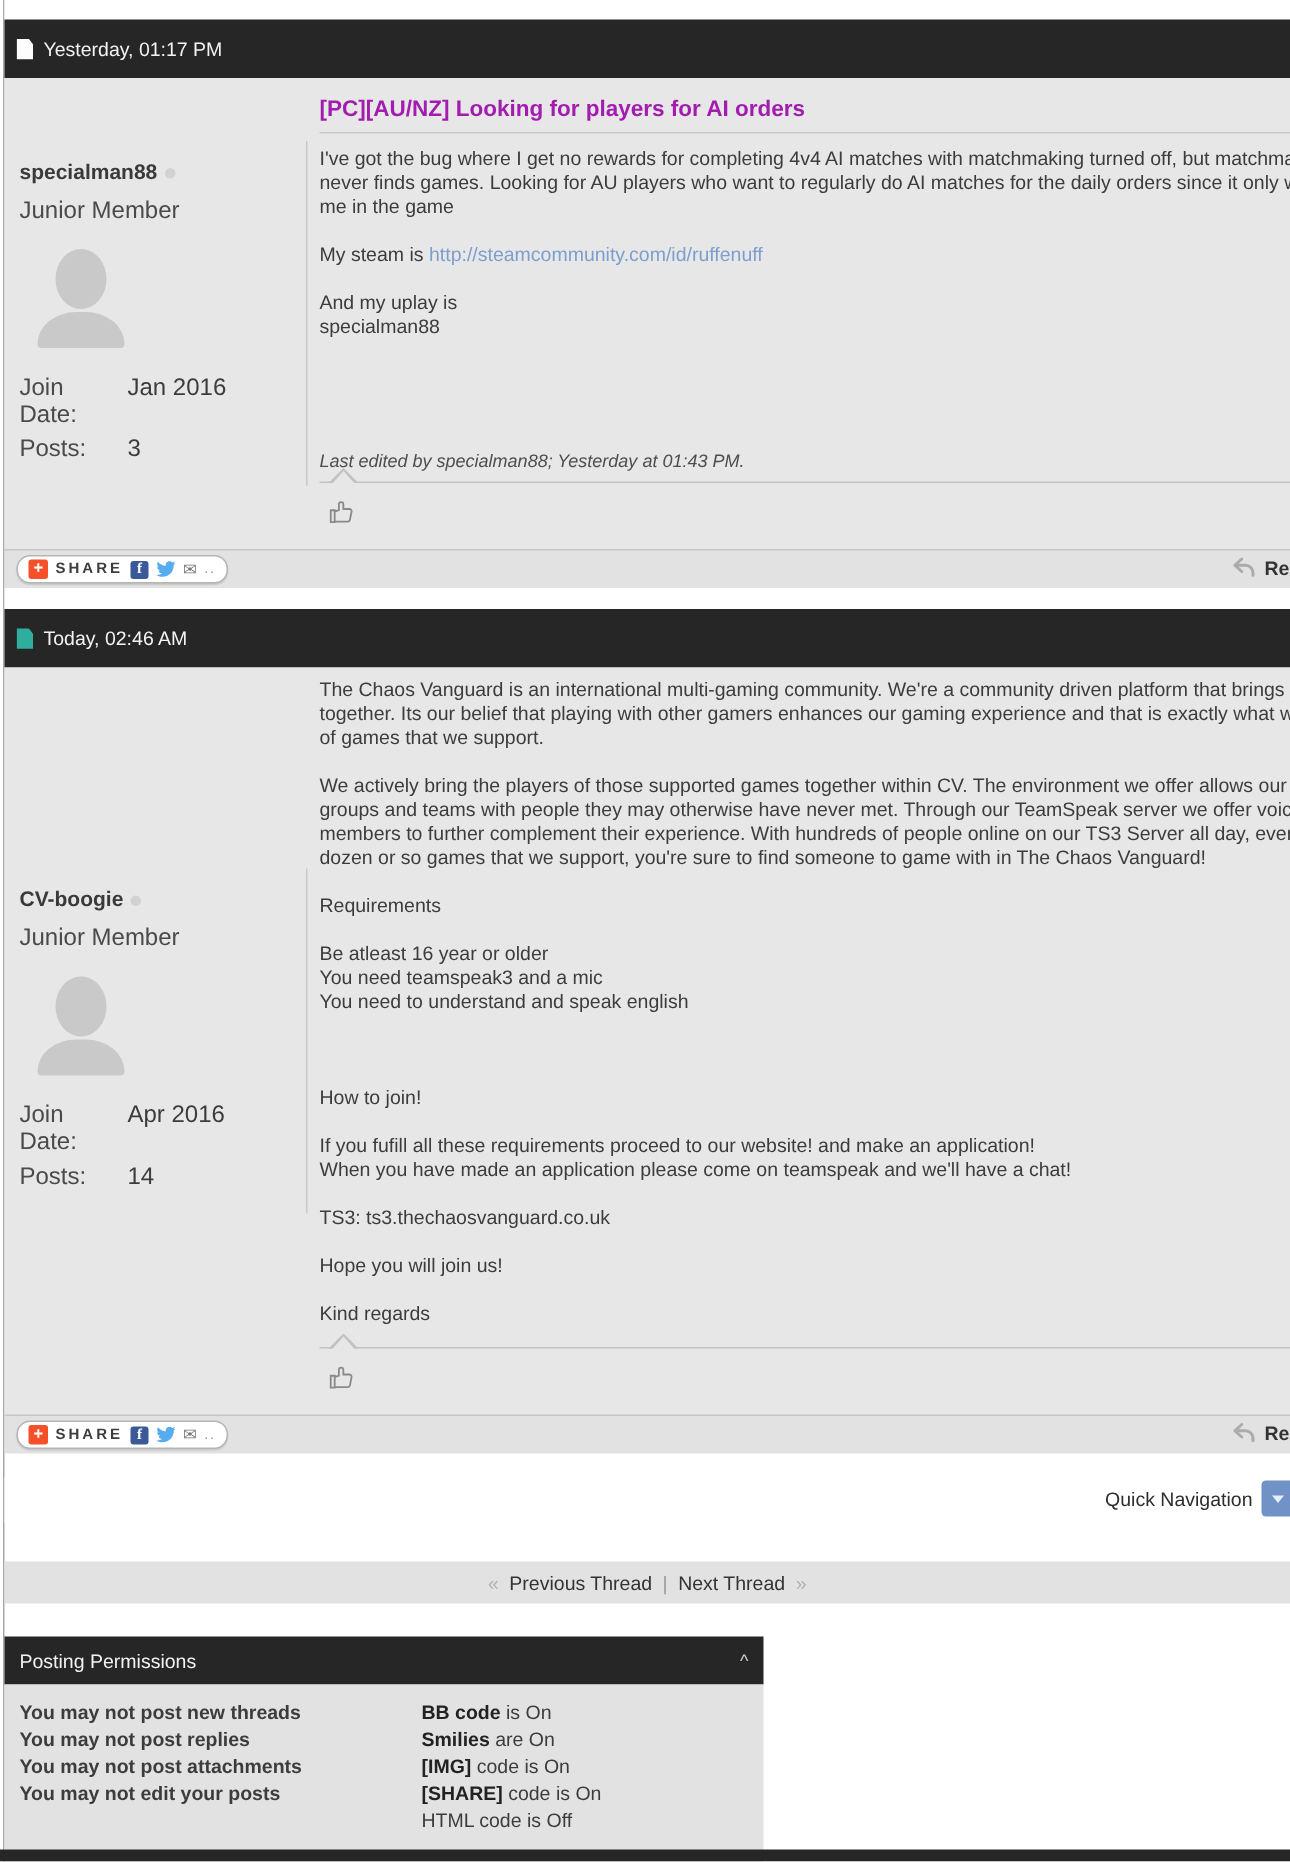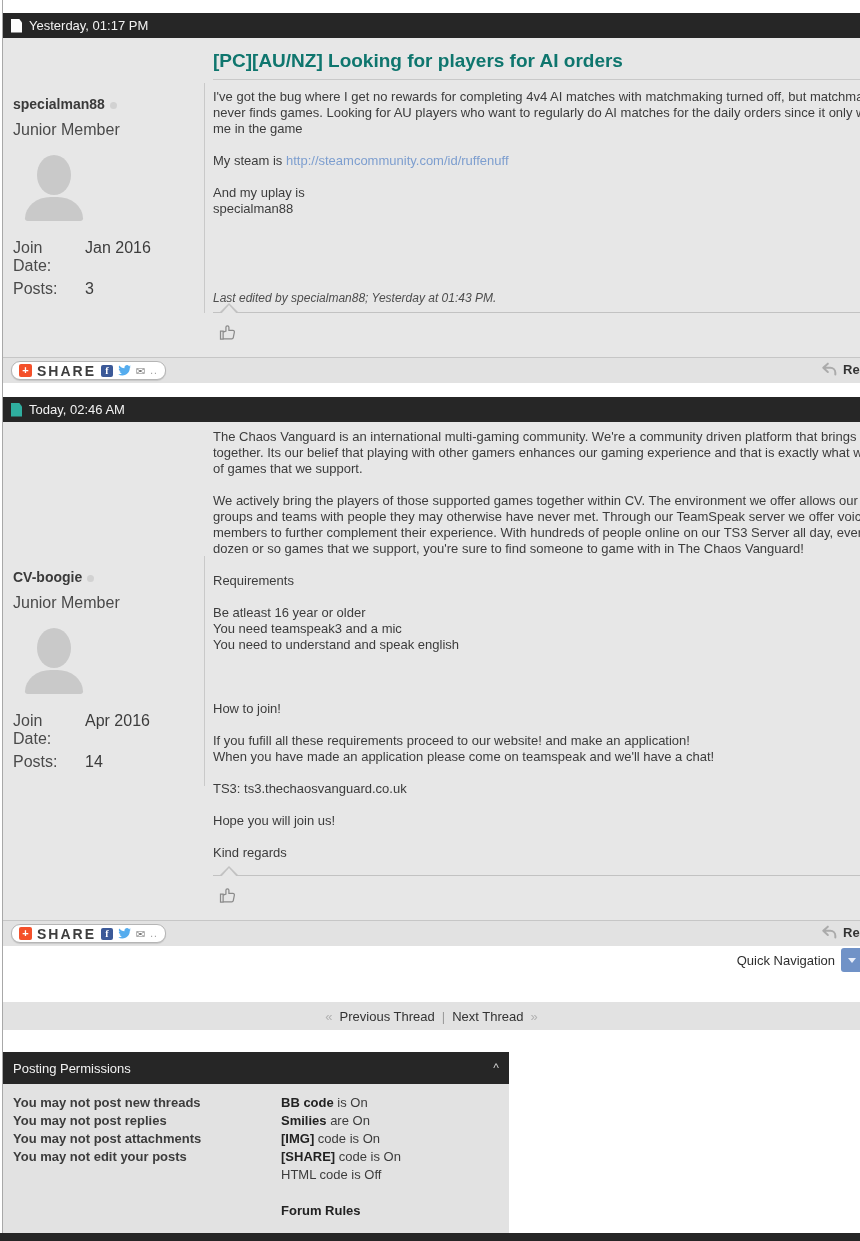--- a/index.html
+++ b/index.html
@@ -3,21 +3,21 @@
 <meta charset="utf-8">
 <style>
   * { margin:0; padding:0; box-sizing:border-box; }
   html,body { width:860px; height:1241px; overflow:hidden; background:#fff;
     font-family:"Liberation Sans","DejaVu Sans",sans-serif; color:#3c3c3c; }
   .page { position:relative; width:860px; height:1241px; overflow:hidden; }
   .thread { margin-left:2px; border-left:1px solid #a8a8a8; }
   .topstrip { height:13px; background:#fff; }
 
   
-  .post-header { height:25px; background:#262626; color:#f2f2f2; display:flex;
+  .post-header { height:39px; background:#262626; color:#f2f2f2; display:flex;
     align-items:center; padding-left:8px; font-size:13px; gap:7px; }
   .doc-icon { width:11px; height:14px; display:inline-block;
     clip-path:polygon(0 0,72% 0,100% 28%,100% 100%,0 100%); }
   .doc-white { background:#fdfdfd; }
   .doc-teal { background:#2fae9f; }
 
   
   .post-body { display:flex; background:#e7e7e7;align-items:center; }
   .user-col { width:202px; flex:none; border-right:1px solid #c9c9c9; padding:12px 8px 10px 10px; }
   .username { font-size:14px; font-weight:bold; color:#3a3a3a; }
@@ -27,54 +27,54 @@
   .avatar { margin:16px 0 0 12px; width:58px; cursor:pointer; }
   .avatar .head { width:34px; height:40px; border-radius:50%; background:#c9c9c9; margin:0 auto; }
   .avatar .shoulders { width:58px; height:24px; margin-top:2px; background:#c9c9c9;
     border-radius:29px 29px 3px 3px / 24px 24px 3px 3px; }
   .stats { margin-top:18px; font-size:16px; }
   .stats .row { display:flex; margin-bottom:5px; }
   .stats .lbl { width:72px; color:#4a4a4a; }
   .stats .val { color:#3c3c3c; }
 
   .content-col { flex:1; min-width:0; padding:12px 0 0 8px; position:relative; overflow:visible; }
-  .post-title { font-size:19px; font-weight:bold; color:#0f766e; padding-bottom:7px;
+  .post-title { font-size:15px; font-weight:bold; color:#a21caf; padding-bottom:7px;
     border-bottom:1px solid #c9c9c9; margin-bottom:9px; white-space:nowrap; }
   .tline { font-size:13px; line-height:16px; min-height:16px; white-space:pre; }
   .tline .link { color:#7d9ecf; cursor:pointer; }
   .last-edited { font-size:12px; font-style:italic; color:#4e4e4e; white-space:nowrap; }
   .me1 { margin-top:74px; }
   .bubble-divider { position:relative; border-top:1px solid #c2c2c2; margin-top:7px; }
   .bubble-divider::before { content:''; position:absolute; top:-10px; left:6px;
     border:10px solid transparent; border-top:none; border-bottom:10px solid #c2c2c2; }
   .bubble-divider::after { content:''; position:absolute; top:-8px; left:8px;
     border:8px solid transparent; border-top:none; border-bottom:9px solid #e7e7e7; }
   .post-footer { height:44px; padding:9px 0 0 4px; }
   .thumb { cursor:pointer; display:inline-block; }
 
   
   .share-row { height:26px; background:#e2e2e2; border-top:1px solid #c6c6c6; position:relative; }
   .share-pill { display:inline-flex; align-items:center; gap:5px; background:#fff;
     border:1px solid #b5b5b5; border-radius:9px; height:19px; padding:0 7px;
     margin:3px 0 0 8px; cursor:pointer; box-shadow:0 1px 1px rgba(0,0,0,.12); }
   .plus-box { width:13px; height:13px; background:#f4502a; border-radius:2px; color:#fff;
     font-weight:bold; font-size:11px; line-height:13px; text-align:center; }
-  .share-txt { font-size:14px; font-weight:bold; letter-spacing:2px; color:#3d3d3d; }
+  .share-txt { font-size:10px; font-weight:bold; letter-spacing:2px; color:#3d3d3d; }
   .fb-box { width:12px; height:12px; background:#3b5998; border-radius:2px; color:#fff;
     font-weight:bold; font-size:10px; line-height:12px; text-align:center;
     font-family:"Liberation Serif",serif; }
   .mail-glyph { font-size:11px; color:#777; line-height:12px; }
   .share-dots { font-size:10px; color:#999; letter-spacing:1px; }
   .reply-link { position:absolute; left:818px; top:4px; white-space:nowrap; font-size:13px;
     font-weight:bold; color:#333; cursor:pointer; display:flex; align-items:center; gap:5px; }
 
   .gap14 { height:14px; background:#fff; }
 
   
-  .quicknav-row { position:relative; height:30px; background:#fff; }
+  .quicknav-row { position:relative; height:30px; margin-top:16px; background:#fff; }
   .qn-label { position:absolute; right:25px; top:7px; font-size:13px; color:#2d2d2d; }
   .qn-btn { position:absolute; left:838px; top:2px; height:24px; width:140px; background:#7092c7;
     border-radius:3px; color:#fff; font-weight:bold; font-size:13px; display:flex;
     align-items:center; padding-left:7px; gap:6px; cursor:pointer; }
   .qn-caret { width:0; height:0; border-left:4px solid transparent; border-right:4px solid transparent;
     border-top:5px solid #e8eefa; }
 
   
   .thread-nav { height:28px; margin-top:26px; background:#e2e2e2; display:flex;
     align-items:center; justify-content:center; gap:7px; font-size:13px; }

